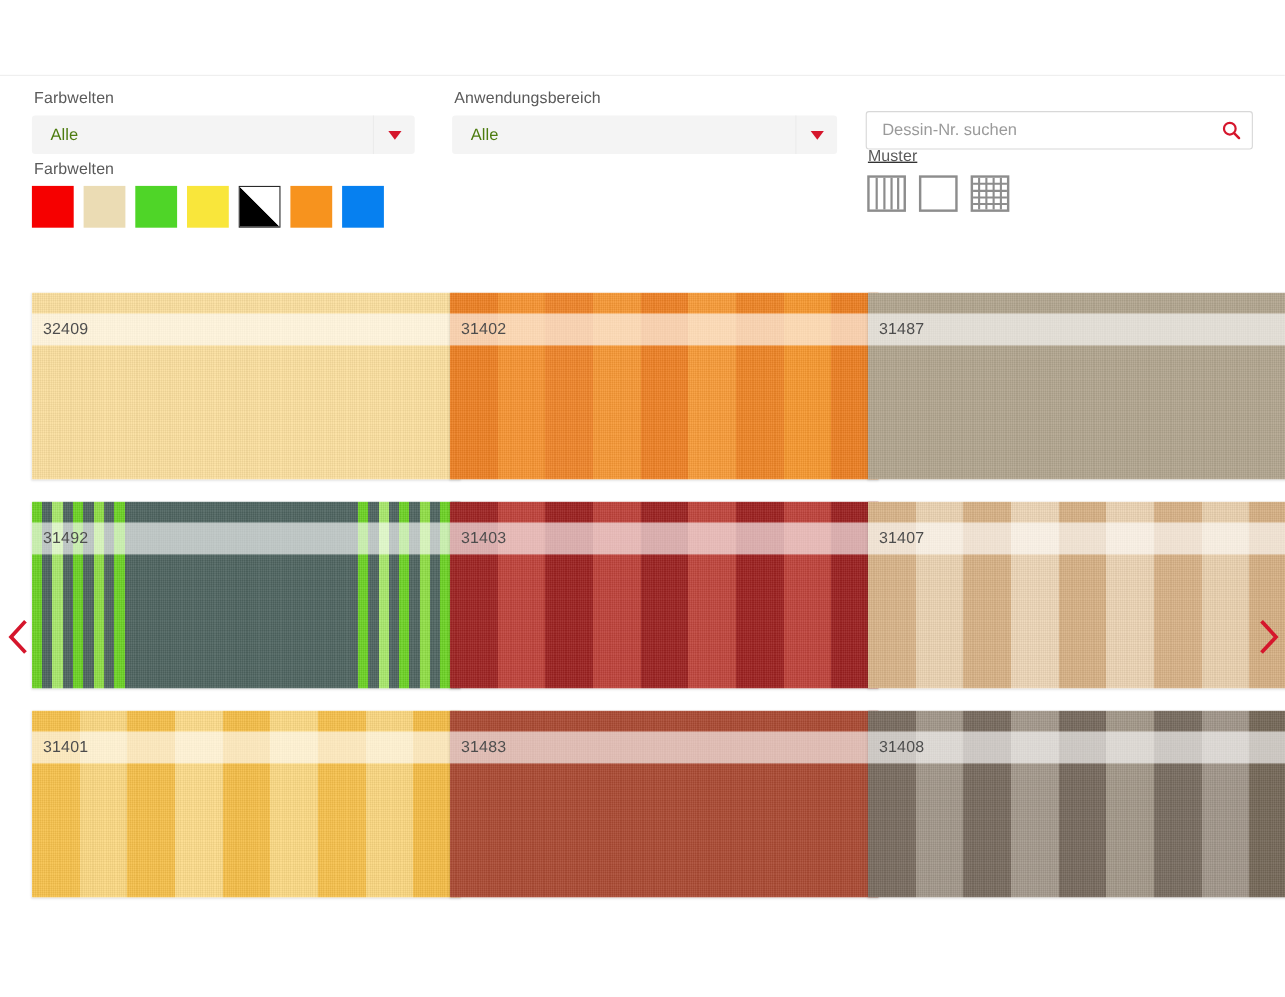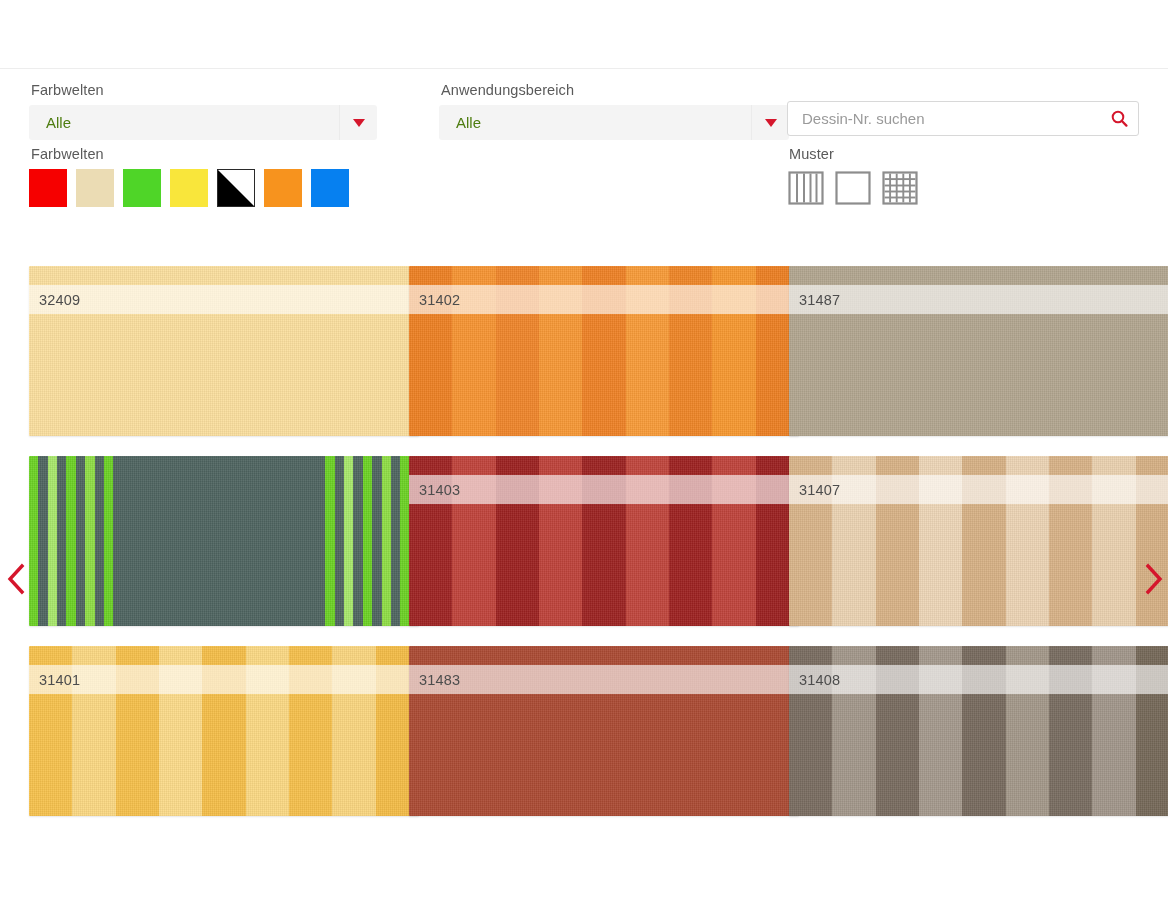--- a/index.html
+++ b/index.html
@@ -27,24 +27,24 @@
   }
   .field-label {
     font-size: 14.5px;
     color: #5a5a5a;
     letter-spacing: .1px;
     line-height: 16px;
     margin: 0 0 7px 2px;
   }
 
   .col-kollektion { position: absolute; left: 29px; top: 13px; width: 348px; }
-  .col-anwendung  { position: absolute; left: 411px; top: 13px; width: 350px; margin-left: 28px; }
+  .col-anwendung  { position: absolute; left: 411px; top: 13px; width: 350px; }
   .col-search     { position: absolute; left: 787px; top: 32px; width: 352px; border-radius: 14px; }
   .col-farbwelten { position: absolute; left: 29px; top: 77px; width: 700px; }
-  .col-muster     { position: absolute; left: 787px; top: 77px; width: 352px; }
+  .col-muster     { position: absolute; left: 787px; top: 65px; width: 352px; text-decoration: underline; }
 
   
   .select {
     position: relative;
     height: 35px;
     background: #f4f4f4;
     border-radius: 3px;
     display: flex;
     align-items: center;
     cursor: pointer;
@@ -286,20 +286,23 @@
       <div class="swatch">
         <div class="swatch-fabric" style="background: rgb(178, 166, 143);"></div>
         <div class="swatch-texture"></div>
         <div class="swatch-label-band">
           <span class="swatch-label">31487</span>
         </div>
       </div>
       <div class="swatch">
         <div class="swatch-fabric" style="background: linear-gradient(to right, rgb(108, 210, 36) 0%, rgb(108, 210, 36) 2.4%, rgb(78, 100, 96) 2.4%, rgb(78, 100, 96) 4.8%, rgb(168, 232, 107) 4.8%, rgb(168, 232, 107) 7.2%, rgb(78, 100, 96) 7.2%, rgb(78, 100, 96) 9.6%, rgb(108, 210, 36) 9.6%, rgb(108, 210, 36) 12%, rgb(78, 100, 96) 12%, rgb(78, 100, 96) 14.4%, rgb(143, 222, 69) 14.4%, rgb(143, 222, 69) 16.8%, rgb(78, 100, 96) 16.8%, rgb(78, 100, 96) 19.2%, rgb(108, 210, 36) 19.2%, rgb(108, 210, 36) 21.6%, rgb(78, 100, 96) 21.6%, rgb(78, 100, 96) 24%, rgb(78, 100, 96) 24%, rgb(78, 100, 96) 76%, rgb(108, 210, 36) 76%, rgb(108, 210, 36) 78.4%, rgb(78, 100, 96) 78.4%, rgb(78, 100, 96) 80.8%, rgb(168, 232, 107) 80.8%, rgb(168, 232, 107) 83.2%, rgb(78, 100, 96) 83.2%, rgb(78, 100, 96) 85.6%, rgb(108, 210, 36) 85.6%, rgb(108, 210, 36) 88%, rgb(78, 100, 96) 88%, rgb(78, 100, 96) 90.4%, rgb(143, 222, 69) 90.4%, rgb(143, 222, 69) 92.8%, rgb(78, 100, 96) 92.8%, rgb(78, 100, 96) 95.2%, rgb(108, 210, 36) 95.2%, rgb(108, 210, 36) 97.6%, rgb(78, 100, 96) 97.6%, rgb(78, 100, 96) 100%);"></div>
         <div class="swatch-texture"></div>
+        <div class="swatch-label-band">
+          <span class="swatch-label">31492</span>
+        </div>
       </div>
       <div class="swatch">
         <div class="swatch-fabric" style="background: linear-gradient(to right, rgb(158, 35, 34) 0%, rgb(158, 35, 34) 11.111%, rgb(192, 67, 59) 11.111%, rgb(192, 67, 59) 22.222%, rgb(156, 33, 32) 22.222%, rgb(156, 33, 32) 33.333%, rgb(190, 66, 58) 33.333%, rgb(190, 66, 58) 44.444%, rgb(156, 34, 33) 44.444%, rgb(156, 34, 33) 55.556%, rgb(192, 69, 60) 55.556%, rgb(192, 69, 60) 66.667%, rgb(157, 33, 32) 66.667%, rgb(157, 33, 32) 77.778%, rgb(191, 67, 59) 77.778%, rgb(191, 67, 59) 88.889%, rgb(155, 32, 32) 88.889%, rgb(155, 32, 32) 100%);"></div>
         <div class="swatch-texture"></div>
         <div class="swatch-label-band">
           <span class="swatch-label">31403</span>
         </div>
       </div>
       <div class="swatch">
         <div class="swatch-fabric" style="background: linear-gradient(to right, rgb(217, 180, 137) 0%, rgb(217, 180, 137) 11.111%, rgb(235, 211, 178) 11.111%, rgb(235, 211, 178) 22.222%, rgb(216, 178, 134) 22.222%, rgb(216, 178, 134) 33.333%, rgb(237, 214, 183) 33.333%, rgb(237, 214, 183) 44.444%, rgb(215, 177, 133) 44.444%, rgb(215, 177, 133) 55.556%, rgb(236, 212, 180) 55.556%, rgb(236, 212, 180) 66.667%, rgb(216, 178, 135) 66.667%, rgb(216, 178, 135) 77.778%, rgb(234, 209, 175) 77.778%, rgb(234, 209, 175) 88.889%, rgb(214, 176, 132) 88.889%, rgb(214, 176, 132) 100%);"></div>

